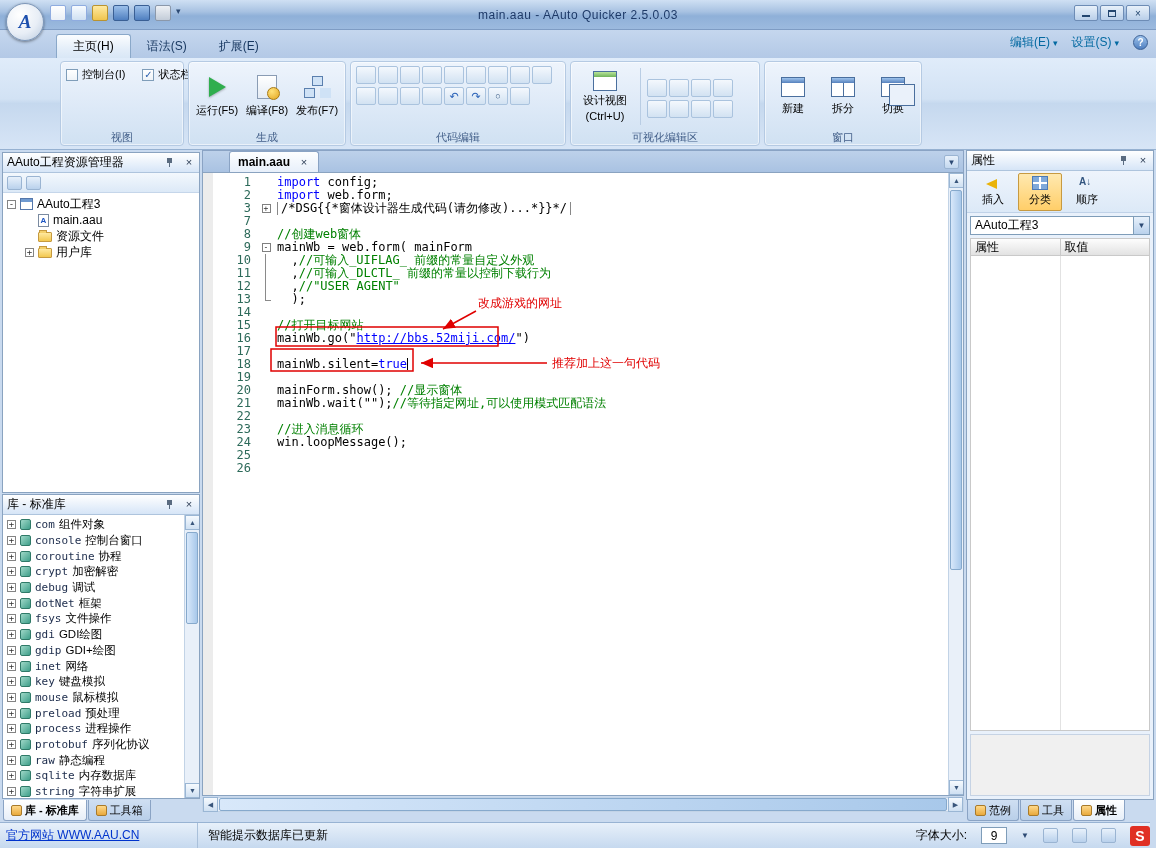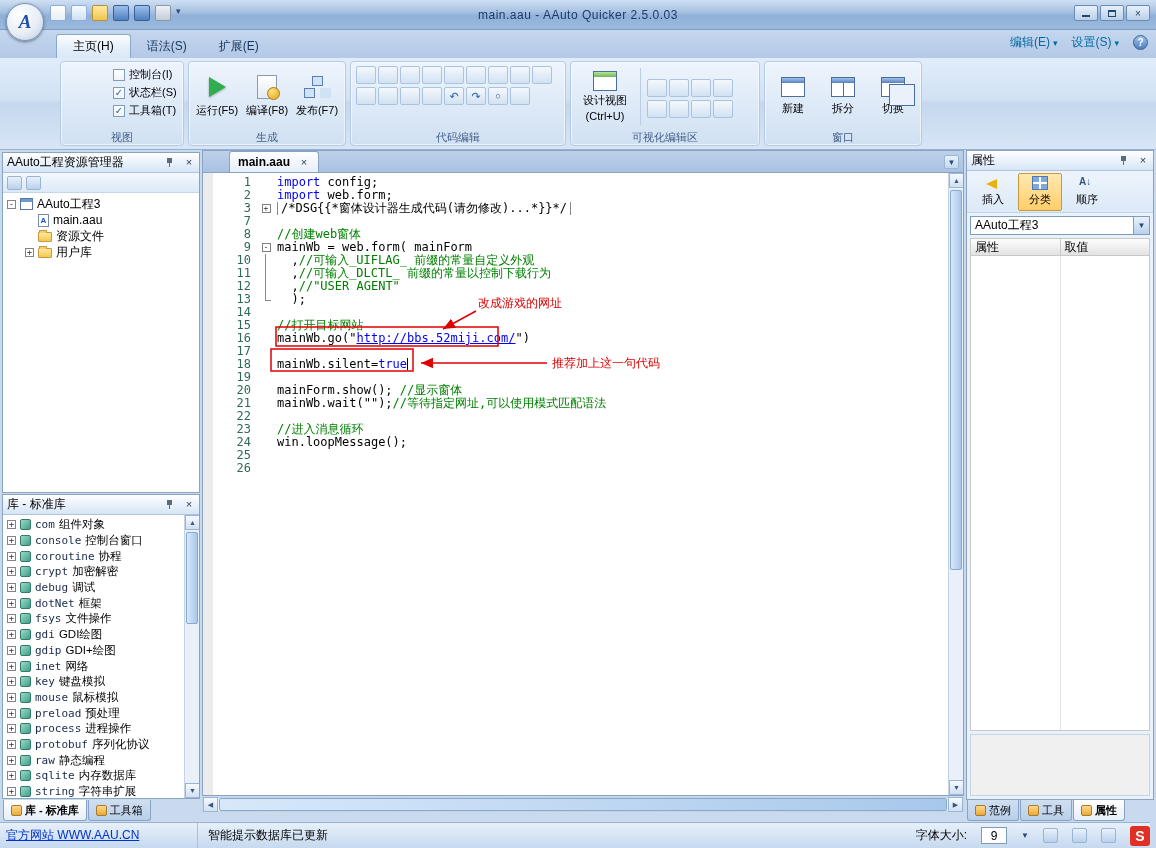--- a/index.html
+++ b/index.html
@@ -49,21 +49,21 @@
   #ribbon { position:absolute; left:0; top:58px; right:0; height:92px;
     background:linear-gradient(#e0ecfa,#d2e2f4 45%,#c5d8ee 50%,#d7e5f6); border-bottom:1px solid #96b1d1;
     display:flex; padding:2px 0 2px 58px; }
   .rgroup { margin:1px 2px; border:1px solid #b5cae3; border-radius:4px; display:flex; flex-direction:column;
     background:linear-gradient(#eef4fc,#dde9f7 55%,#d0e1f2); box-shadow:inset 0 0 0 1px rgba(255,255,255,.55); }
   .gbody { flex:1; display:flex; align-items:center; padding:2px 5px; gap:4px; }
   .glabel { height:14px; text-align:center; font-size:11px; color:#44608a; line-height:13px; }
   
   #grp-view { width:124px; }
   #grp-view .gbody { flex-direction:row; align-items:flex-start; padding-top:5px; }
-  .vcol { display:flex; flex-direction:column; gap:3px;margin-left:47px; }
+  .vcol { display:flex; flex-direction:row; gap:17px; }
   .vrow { display:flex; align-items:center; gap:4px; height:15px; font-size:11px; white-space:nowrap; }
   .cb { width:12px; height:12px; border:1px solid #7f9db9; background:linear-gradient(#fff,#eef3f8);
     font-size:10px; line-height:10px; text-align:center; color:#2a5fae; }
   .vicon { width:13px; height:13px; border:1px solid #9ab4d2; border-radius:2px; background:linear-gradient(#dfeafe,#a9c6e8); }
   .vrow .dd { font-size:8px; color:#44608a; }
   
   .bigbtn { width:48px; height:64px; display:flex; flex-direction:column; align-items:center; justify-content:center;
     gap:4px; font-size:11px; border-radius:3px; text-align:center; white-space:nowrap; }
   .bicon { width:26px; height:24px; position:relative; }
   .bicon-run::before { content:""; position:absolute; left:5px; top:2px; width:0; height:0;

